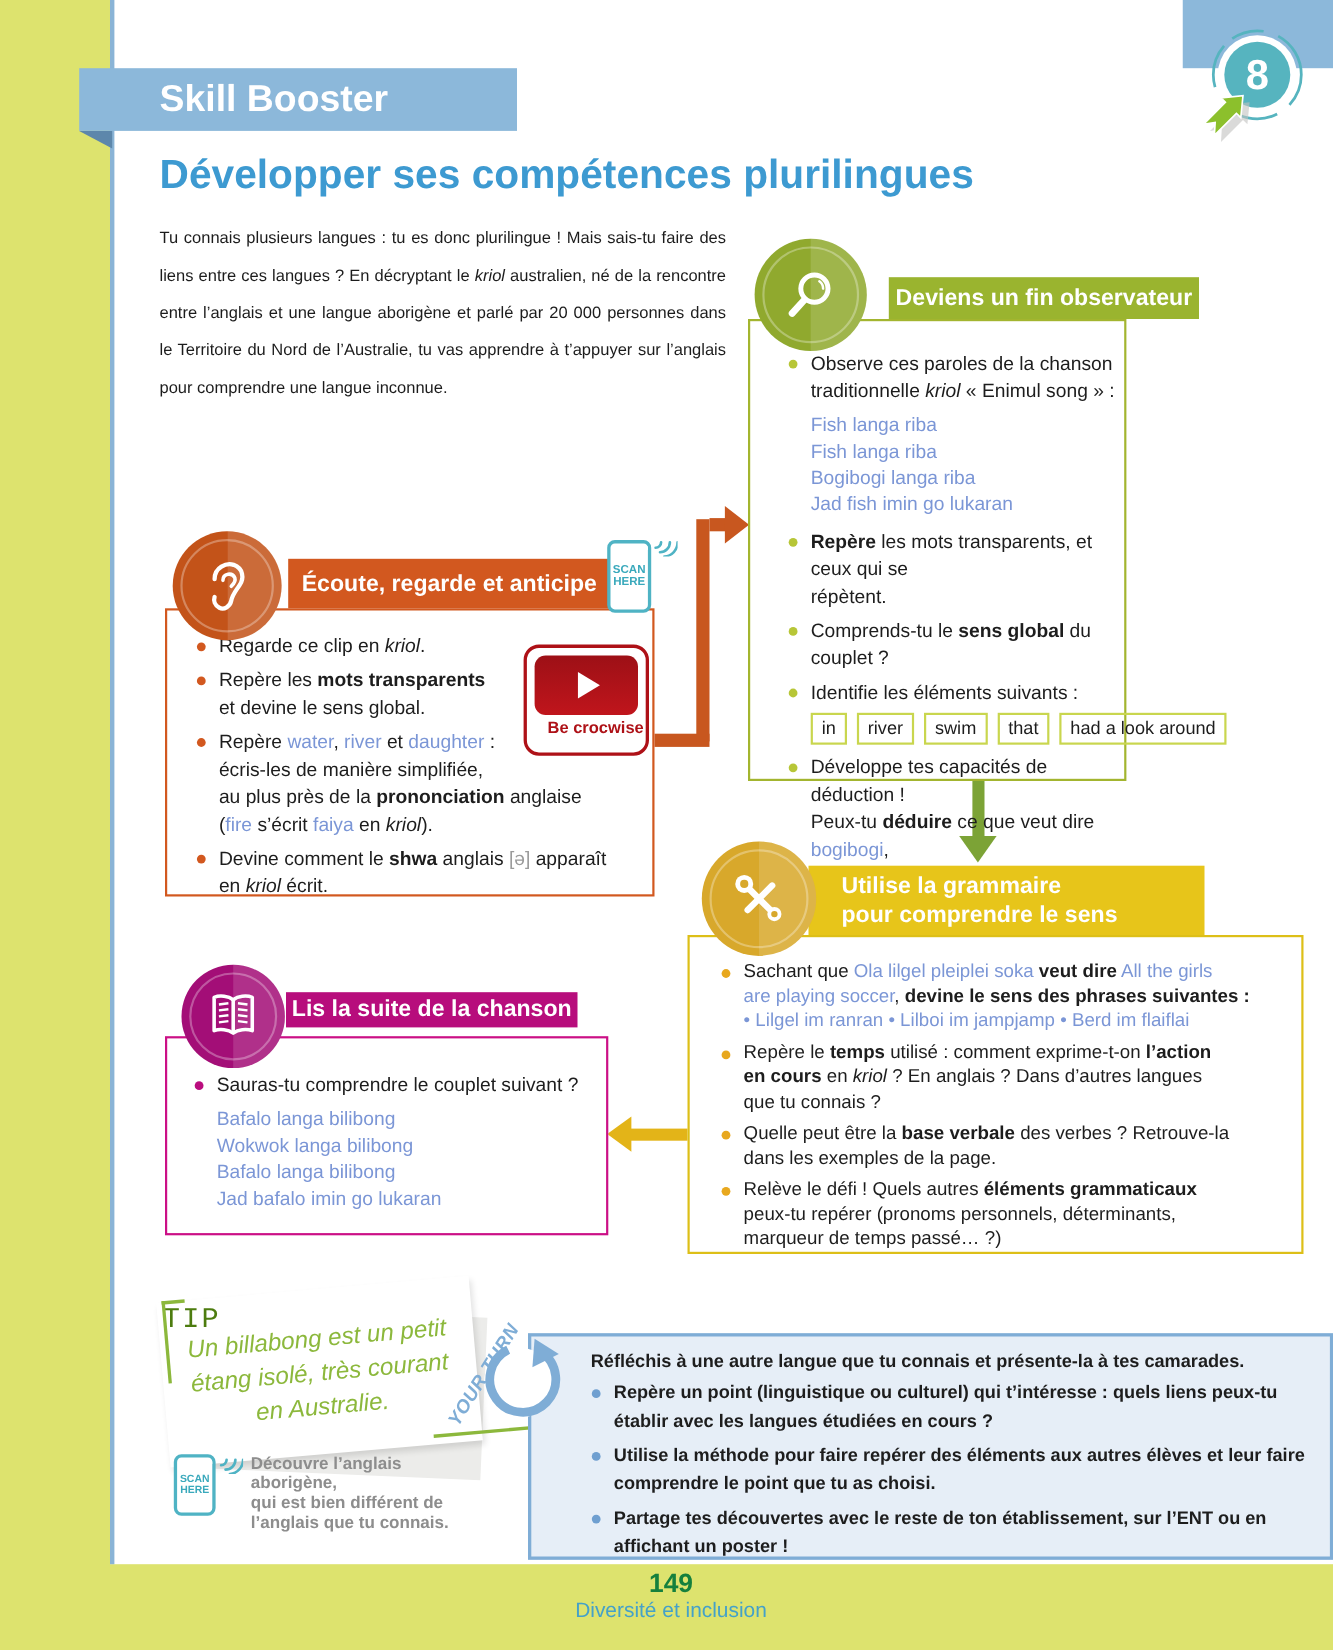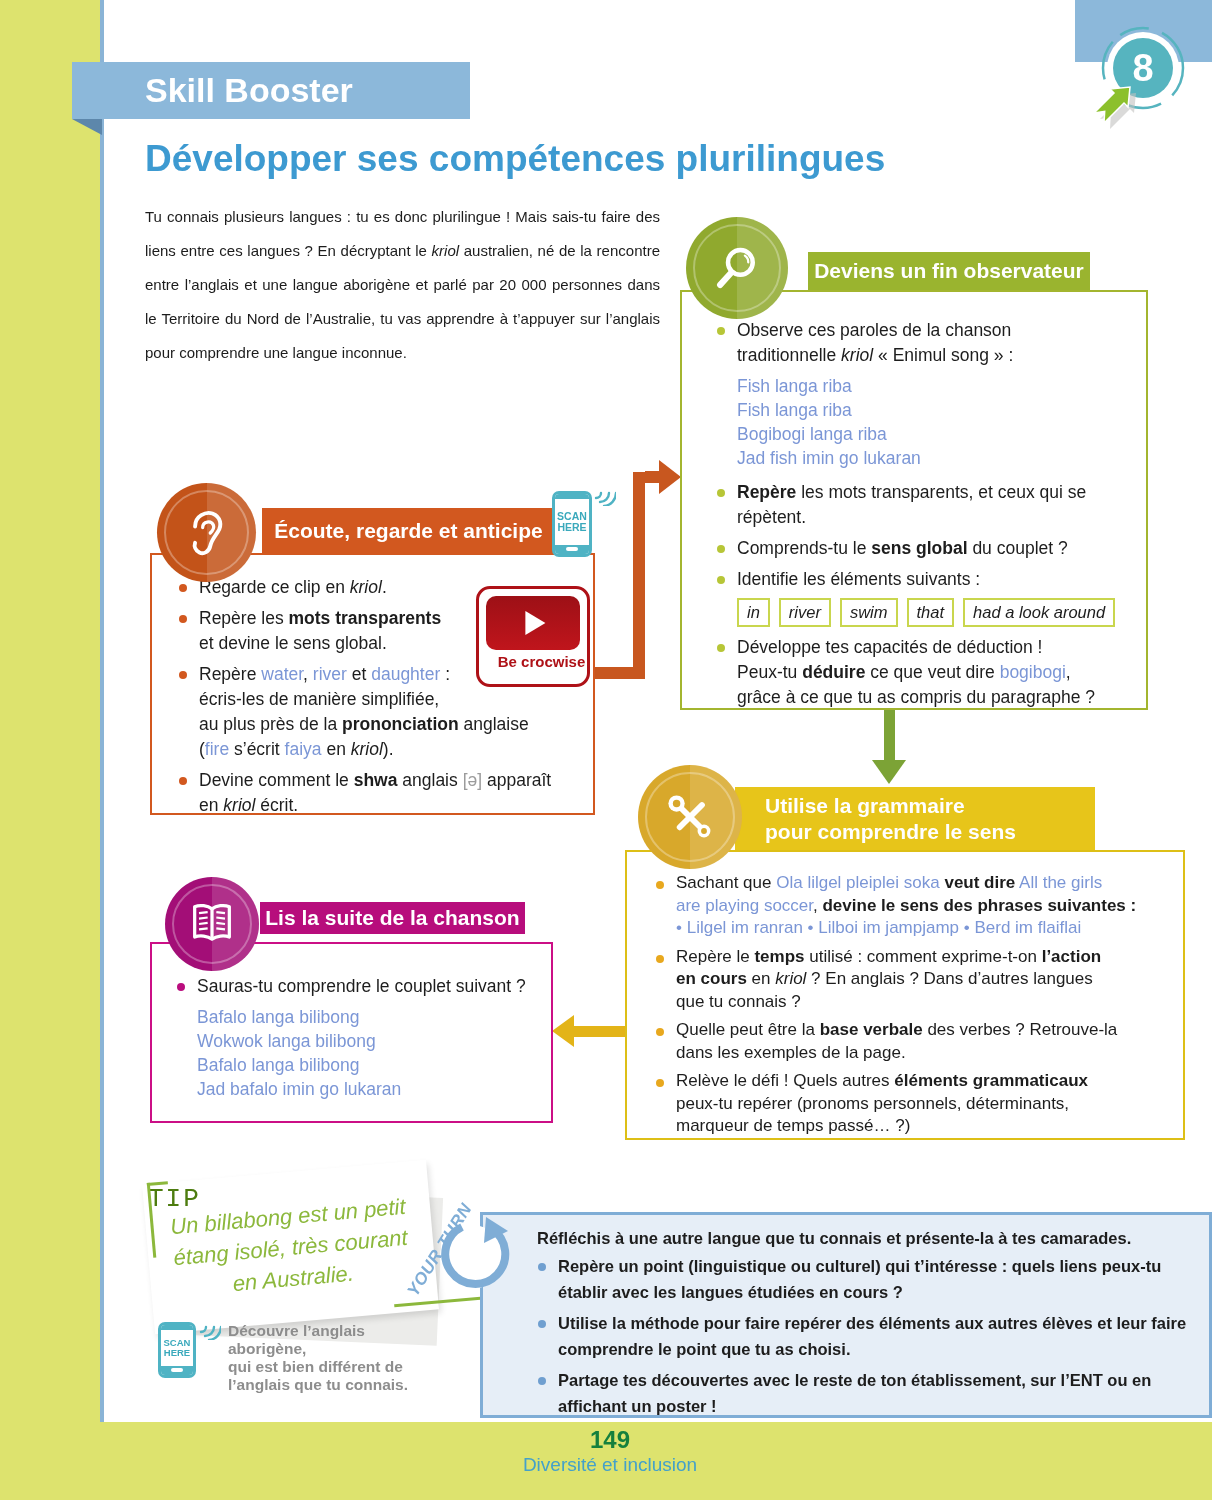--- a/index.html
+++ b/index.html
@@ -31,45 +31,45 @@
 
   .bl{position:relative;padding-left:21px;margin-bottom:6px;}
   .bl::before{content:"";position:absolute;left:1px;top:9px;width:8px;height:8px;border-radius:50%;
        background:var(--dot,#888);}
   .btxt{font-size:17.5px;line-height:25px;color:#1d1d1d;}
   .blu{color:#7b96d6;}
   .gry{color:#9b9b9b;}
   .lyrics{margin:2px 0 10px 21px;font-size:17.5px;line-height:24px;color:#7b96d6;}
 
   
-  #observer-box{left:680px;top:290px;width:468px;height:420px;border:2px solid #a3b52f;
+  #observer-box{left:680px;top:290px;width:344px;height:420px;border:2px solid #a3b52f;
        padding:26px 8px 0 34px;--dot:#b7c637;}
   #observer-hdr{left:808px;top:252px;width:282px;height:38px;background:#9ab42f;}
   #observer-circ{left:686px;top:217px;width:102px;height:102px;background:#90a92e;}
-  .chips{display:flex;gap:9px;margin:0 0 8px 21px;font-style:italic;}
+  .chips{display:flex;gap:9px;margin:0 0 8px 21px;}
   .chip{border:2px solid #c9d64e;padding:0 8px;font-size:16.5px;line-height:25px;color:#1d1d1d;white-space:nowrap;}
 
   
   #listen-box{left:150px;top:553px;width:445px;height:262px;border:2px solid #d2581f;
        padding:20px 10px 0 26px;--dot:#d2581f;}
   #listen-hdr{left:262px;top:508px;width:293px;height:45px;background:#d2581f;}
   #listen-circ{left:157px;top:483px;width:99px;height:99px;background:#c35319;}
 
   
   #video-btn{position:absolute;left:476px;top:586px;width:114px;height:101px;background:#fff;
        border:3px solid #ae1117;border-radius:14px;box-sizing:border-box;}
   #video-red{margin:7px 7px 3px;height:54px;border-radius:10px;
        background:linear-gradient(#9d1016,#c0151c);position:relative;}
   #video-red::after{content:"";position:absolute;left:50%;top:50%;transform:translate(-38%,-50%);
        border-left:20px solid #fff;border-top:12px solid transparent;border-bottom:12px solid transparent;}
   #video-label{text-align:center;font-size:15px;font-weight:bold;color:#ae1117;margin-left:17px;}
 
   
   .phone{position:absolute;border:3px solid #4fb3c4;border-radius:7px;background:#fff;
-       box-sizing:border-box;display:flex;flex-direction:column;overflow:hidden;}
+       box-sizing:border-box;display:flex;flex-direction:row;overflow:hidden;}
   .phone .top{height:5px;background:#4fb3c4;}
   .phone .scr{flex:1;display:flex;flex-direction:column;align-items:center;justify-content:center;
        font-weight:bold;color:#3aa9bc;}
   .phone .foot{height:9px;background:#4fb3c4;position:relative;}
   .phone .foot::after{content:"";position:absolute;left:50%;top:2px;transform:translateX(-50%);
        width:12px;height:4px;background:#fff;border-radius:3px;}
   #scan-top{left:552px;top:491px;width:40px;height:66px;}
   #scan-top .scr{font-size:10.5px;line-height:11px;}
   #scan-bottom{left:158px;top:1322px;width:38px;height:56px;}
   #scan-bottom .scr{font-size:9.5px;line-height:10px;}

